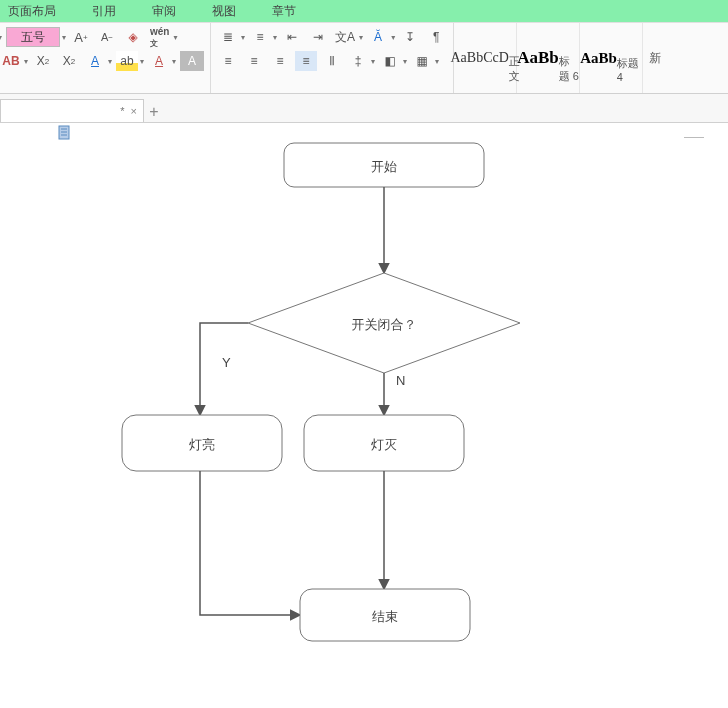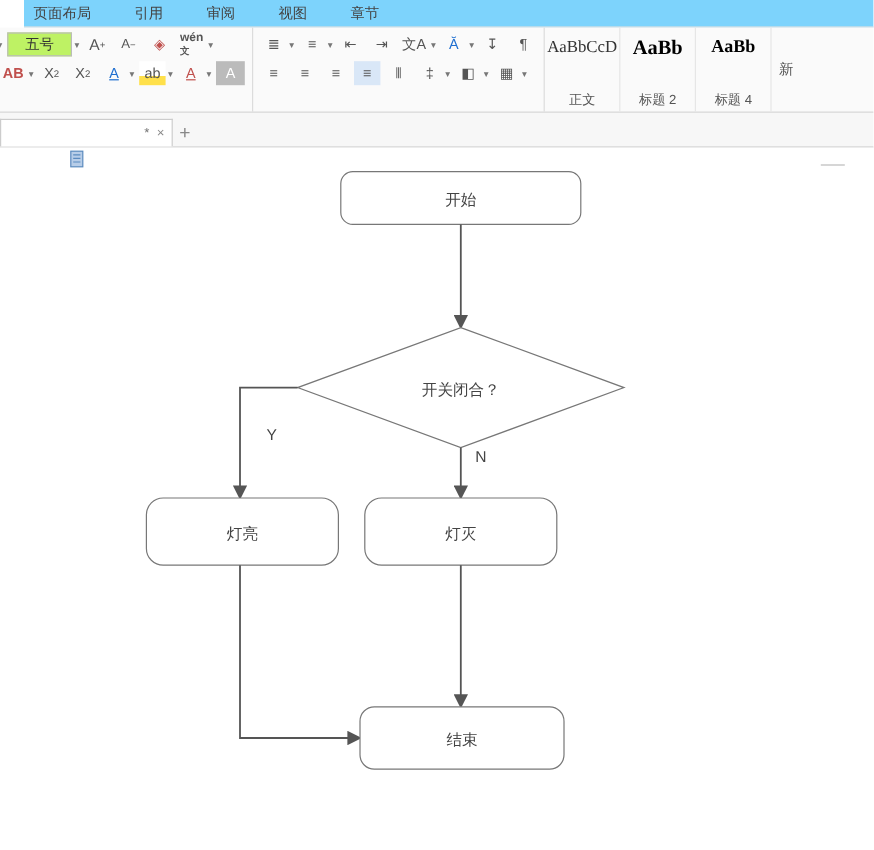--- a/index.html
+++ b/index.html
@@ -1,27 +1,27 @@
 <!DOCTYPE html>
 <html><head>
 <meta charset="utf-8">
 <style>
   html,body{margin:0;padding:0;font-family:"Microsoft YaHei","SimSun",Arial,sans-serif;font-size:12px;background:#fff;color:#333;}
   
-  .menubar{background:#7dd3fc;height:22px;display:flex;align-items:center;padding-left:8px;gap:36px;color:#444;font-size:12px;border-bottom:1px solid #e0e0e0;margin-left:20px;}
+  .menubar{background:#86efac;height:22px;display:flex;align-items:center;padding-left:8px;gap:36px;color:#444;font-size:12px;border-bottom:1px solid #e0e0e0;}
   .menubar span{cursor:default;}
   
   .ribbon{background:#fafafa;border-bottom:1px solid #d0d0d0;height:70px;display:flex;align-items:stretch;}
   .group{border-right:1px solid #dcdcdc;padding:2px 6px;display:flex;flex-direction:column;justify-content:flex-start;}
   .row{display:flex;align-items:center;gap:4px;height:24px;}
   .icon-btn{min-width:18px;height:20px;font-size:12px;color:#555;display:flex;align-items:center;justify-content:center;cursor:pointer;padding:0 2px;}
   .dd{font-size:8px;color:#777;margin-left:-2px;}
-  .fontsize-box{border:1px solid #bbb;background:#bef264;width:52px;height:18px;display:flex;align-items:center;justify-content:center;font-size:12px;}
+  .fontsize-box{border:1px solid #bbb;background:#f9a8d4;width:52px;height:18px;display:flex;align-items:center;justify-content:center;font-size:12px;}
   .styles-group{display:flex;align-items:stretch;}
-  .style-tile{width:62px;border-right:1px solid #e6e6e6;display:flex;flex-direction:column;align-items:center;justify-content:center;cursor:pointer;padding:2px 0;}
+  .style-tile{width:62px;border-right:1px solid #e6e6e6;display:flex;align-items:center;justify-content:center;cursor:pointer;padding:2px 0;}
   .style-tile .preview{font-family:"Times New Roman",serif;height:32px;display:flex;align-items:center;}
   .style-tile .preview.body{font-size:14px;color:#333;}
   .style-tile .preview.h1{font-size:20px;font-weight:bold;color:#000;}
   .style-tile .preview.h2{font-size:17px;font-weight:bold;color:#000;}
   .style-tile .preview.h3{font-size:15px;font-weight:bold;color:#000;}
   .style-tile .lbl{font-size:11px;color:#555;margin-top:22px;}
   .trailing{display:flex;align-items:center;padding:0 6px;color:#555;}
   
   .tabstrip{height:28px;background:#f7f7f7;border-bottom:1px solid #d0d0d0;display:flex;align-items:flex-end;}
   .doc-tab{background:#fff;border:1px solid #ccc;border-bottom:none;height:22px;width:130px;display:flex;align-items:center;justify-content:flex-end;padding:0 6px;font-size:11px;color:#777;}
@@ -107,21 +107,21 @@
     </div>
   </div>
 
   <div class="styles-group">
     <div class="style-tile">
       <div class="preview body">AaBbCcD</div>
       <div class="lbl">正文</div>
     </div>
     <div class="style-tile">
       <div class="preview h2">AaBb</div>
-      <div class="lbl">标题 2</div>
+      <div class="lbl">标题 6</div>
     </div>
     <div class="style-tile">
       <div class="preview h3">AaBb</div>
       <div class="lbl">标题 4</div>
     </div>
   </div>
 
   <div class="trailing">新</div>
 </div>
 

